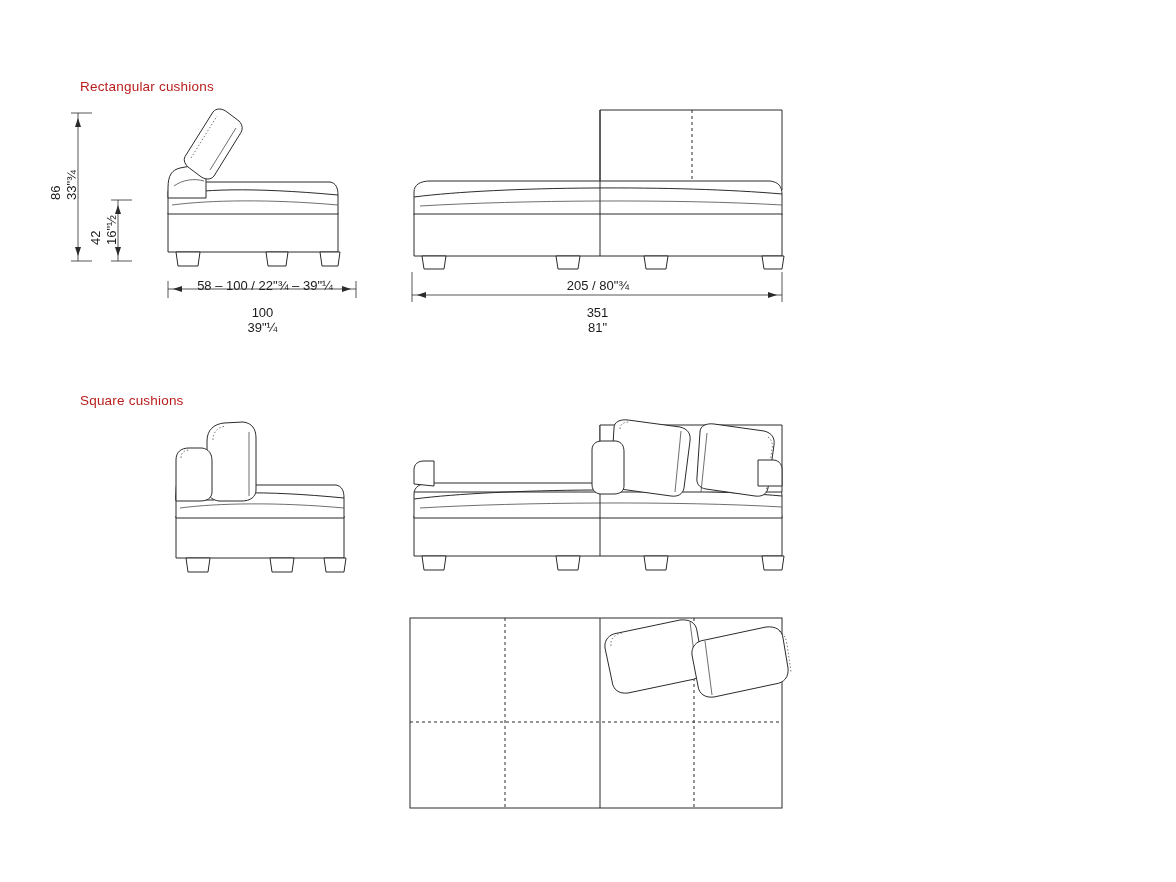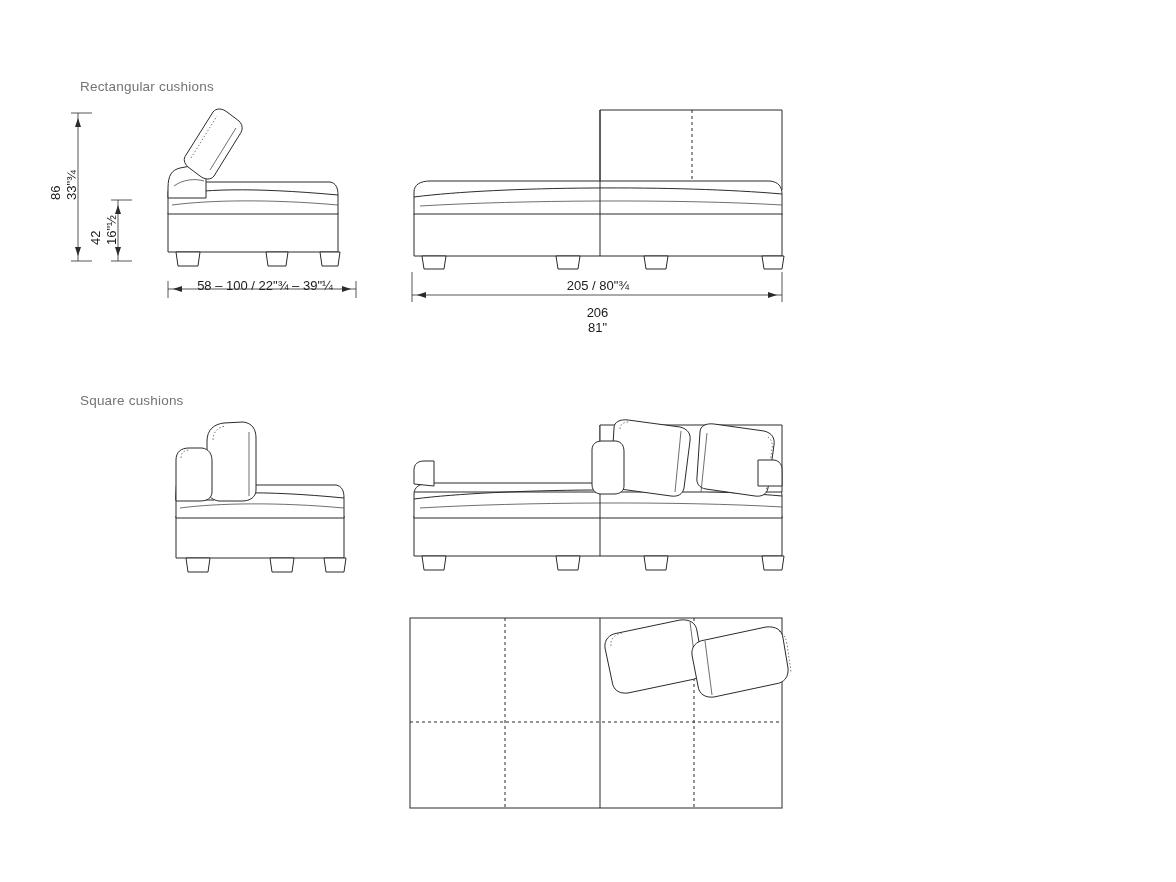--- a/index.html
+++ b/index.html
@@ -15,21 +15,21 @@
     position: relative;
     width: 1176px;
     height: 882px;
     background: #ffffff;
     overflow: hidden;
   }
   .section-title {
     position: absolute;
     font-size: 13.5px;
     letter-spacing: 0.2px;
-    color: #737373;
+    color: #b91c1c;
     white-space: nowrap;
   }
   .dim-label {
     position: absolute;
     font-size: 13px;
     color: #1a1a1a;
     white-space: nowrap;
     text-align: center;
   }
   .dim-label .l2 { display: block; }
@@ -59,25 +59,29 @@
   <div class="section-title" style="left:80px; top:393px;text-align:center;">Square cushions</div>
 
   <div class="vert-label" style="left:48px; top:200px;">86</div>
   <div class="vert-label" style="left:64px; top:200px;">33"¾</div>
 
   <div class="vert-label" style="left:88px; top:245px;">42</div>
   <div class="vert-label" style="left:104px; top:245px;">16"½</div>
 
   <div class="dim-label" style="left:120px; top:278px; width:290px;">58 – 100 / 22"¾ – 39"¼</div>
 
+  <div class="dim-label" style="left:155px; top:305px; width:215px;">
+    <span>100</span>
+    <span class="l2">39"¼</span>
+  </div>
 
   <div class="dim-label" style="left:420px; top:278px; width:356px;">205 / 80"¾</div>
 
   <div class="dim-label" style="left:490px; top:305px; width:215px;">
-    <span>206</span>
+    <span>351</span>
     <span class="l2">81"</span>
   </div>
 
   <svg width="1176" height="882" viewBox="0 0 1176 882">
 
     <g>
       <line class="dimline" x1="78" y1="113" x2="78" y2="261"></line>
       <line class="dimline" x1="71" y1="113" x2="92" y2="113"></line>
       <line class="dimline" x1="71" y1="261" x2="92" y2="261"></line>
       <polygon points="78,118 75,127 81,127" fill="#2b2b2b"></polygon>

